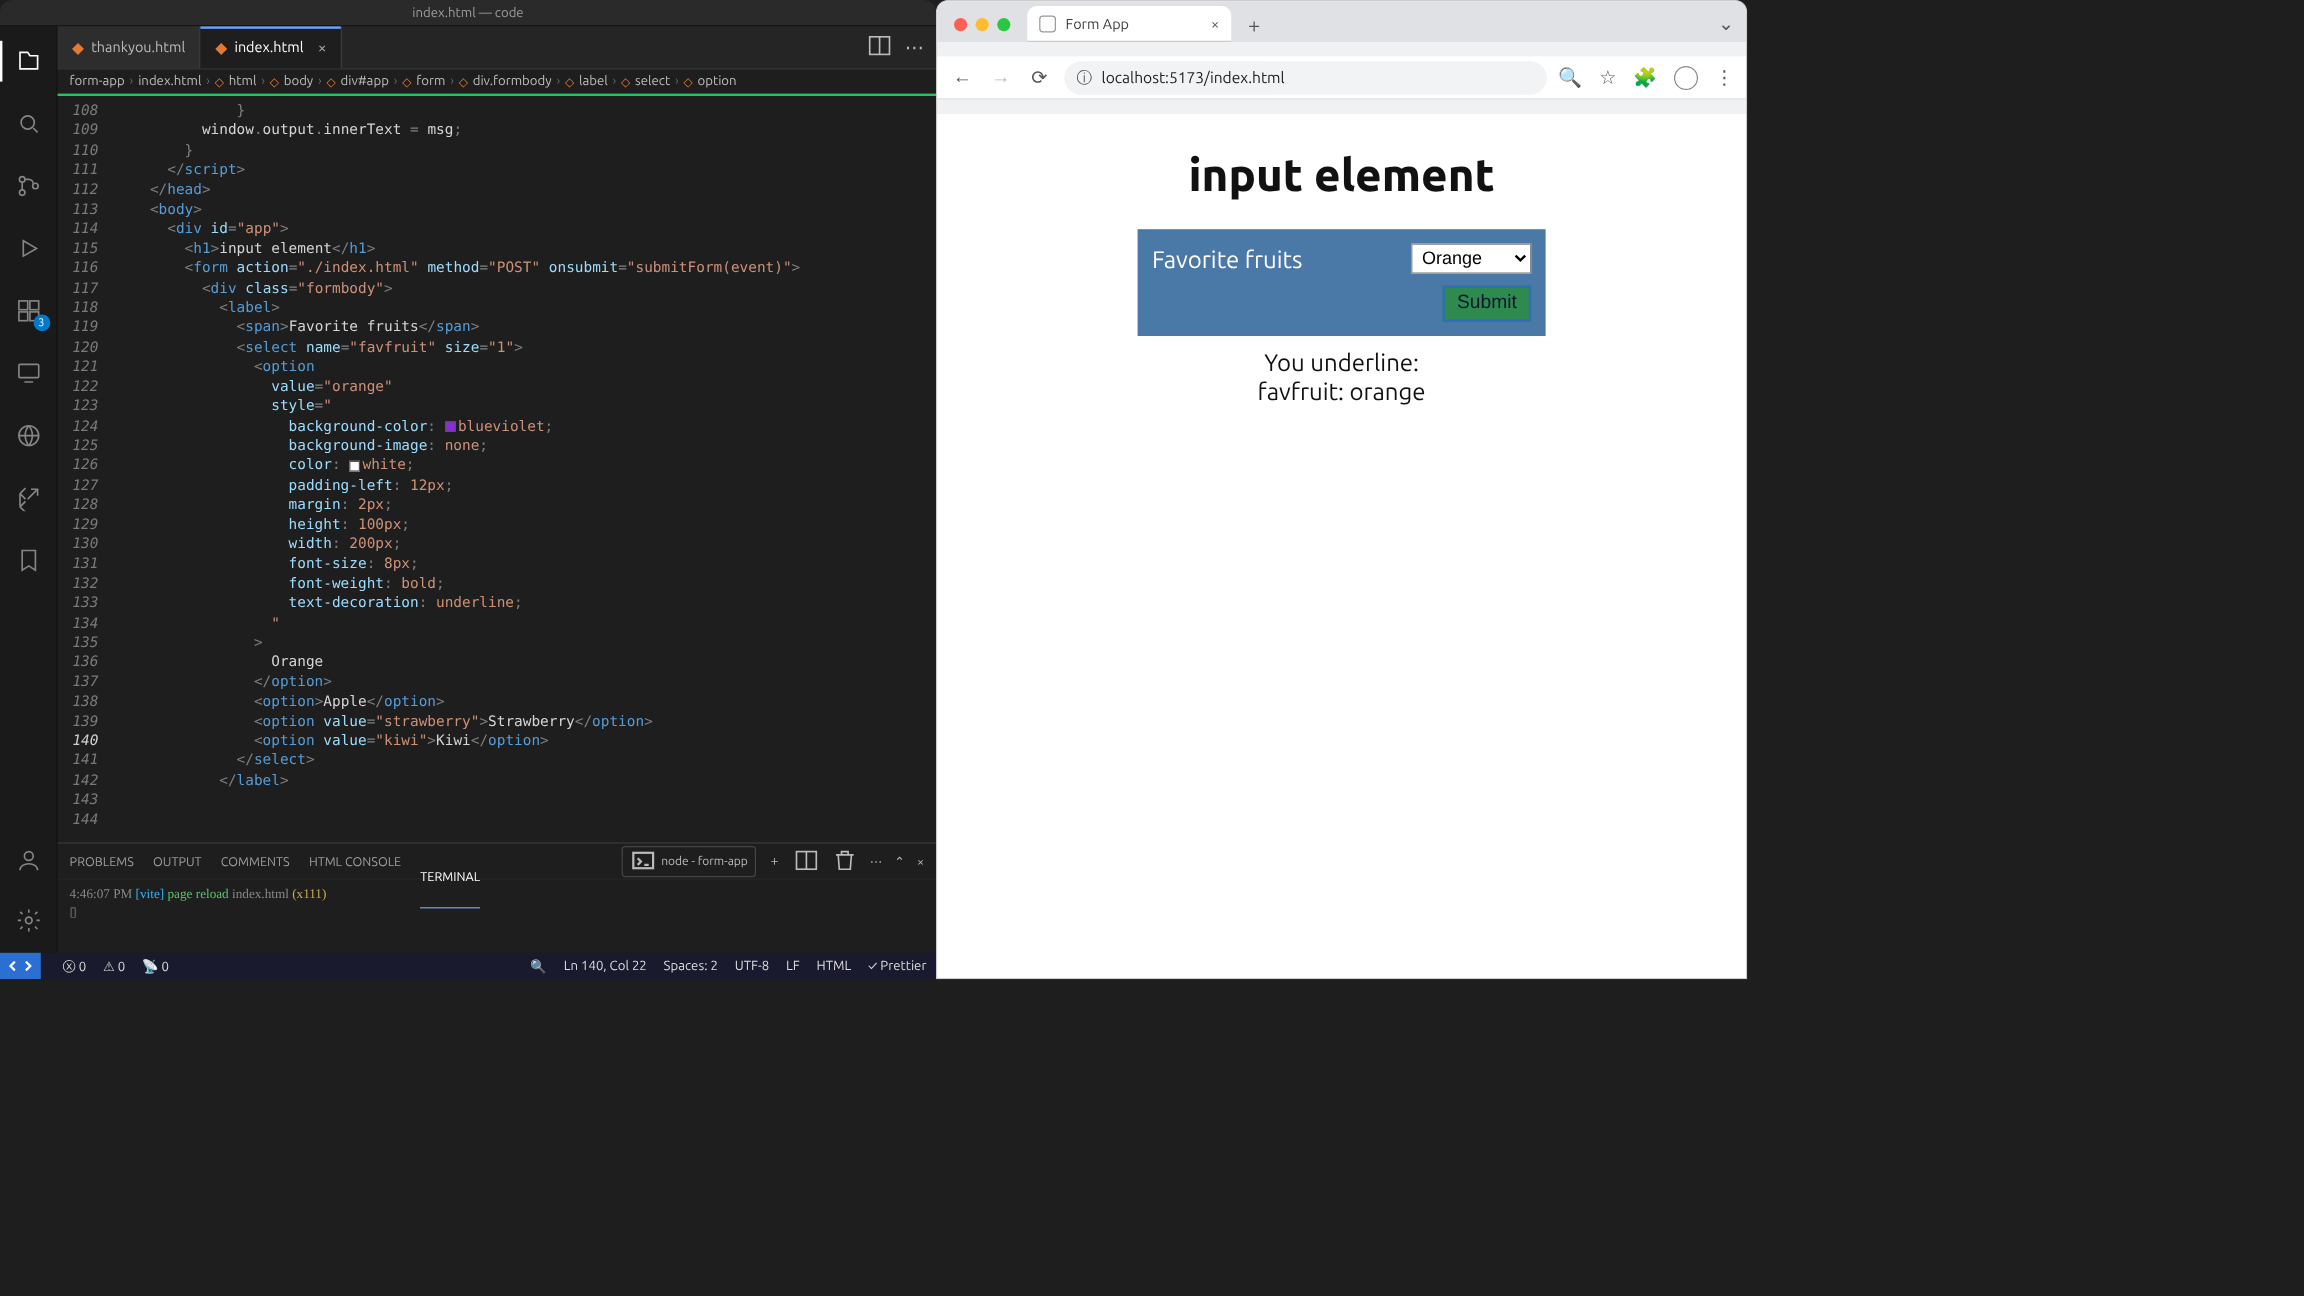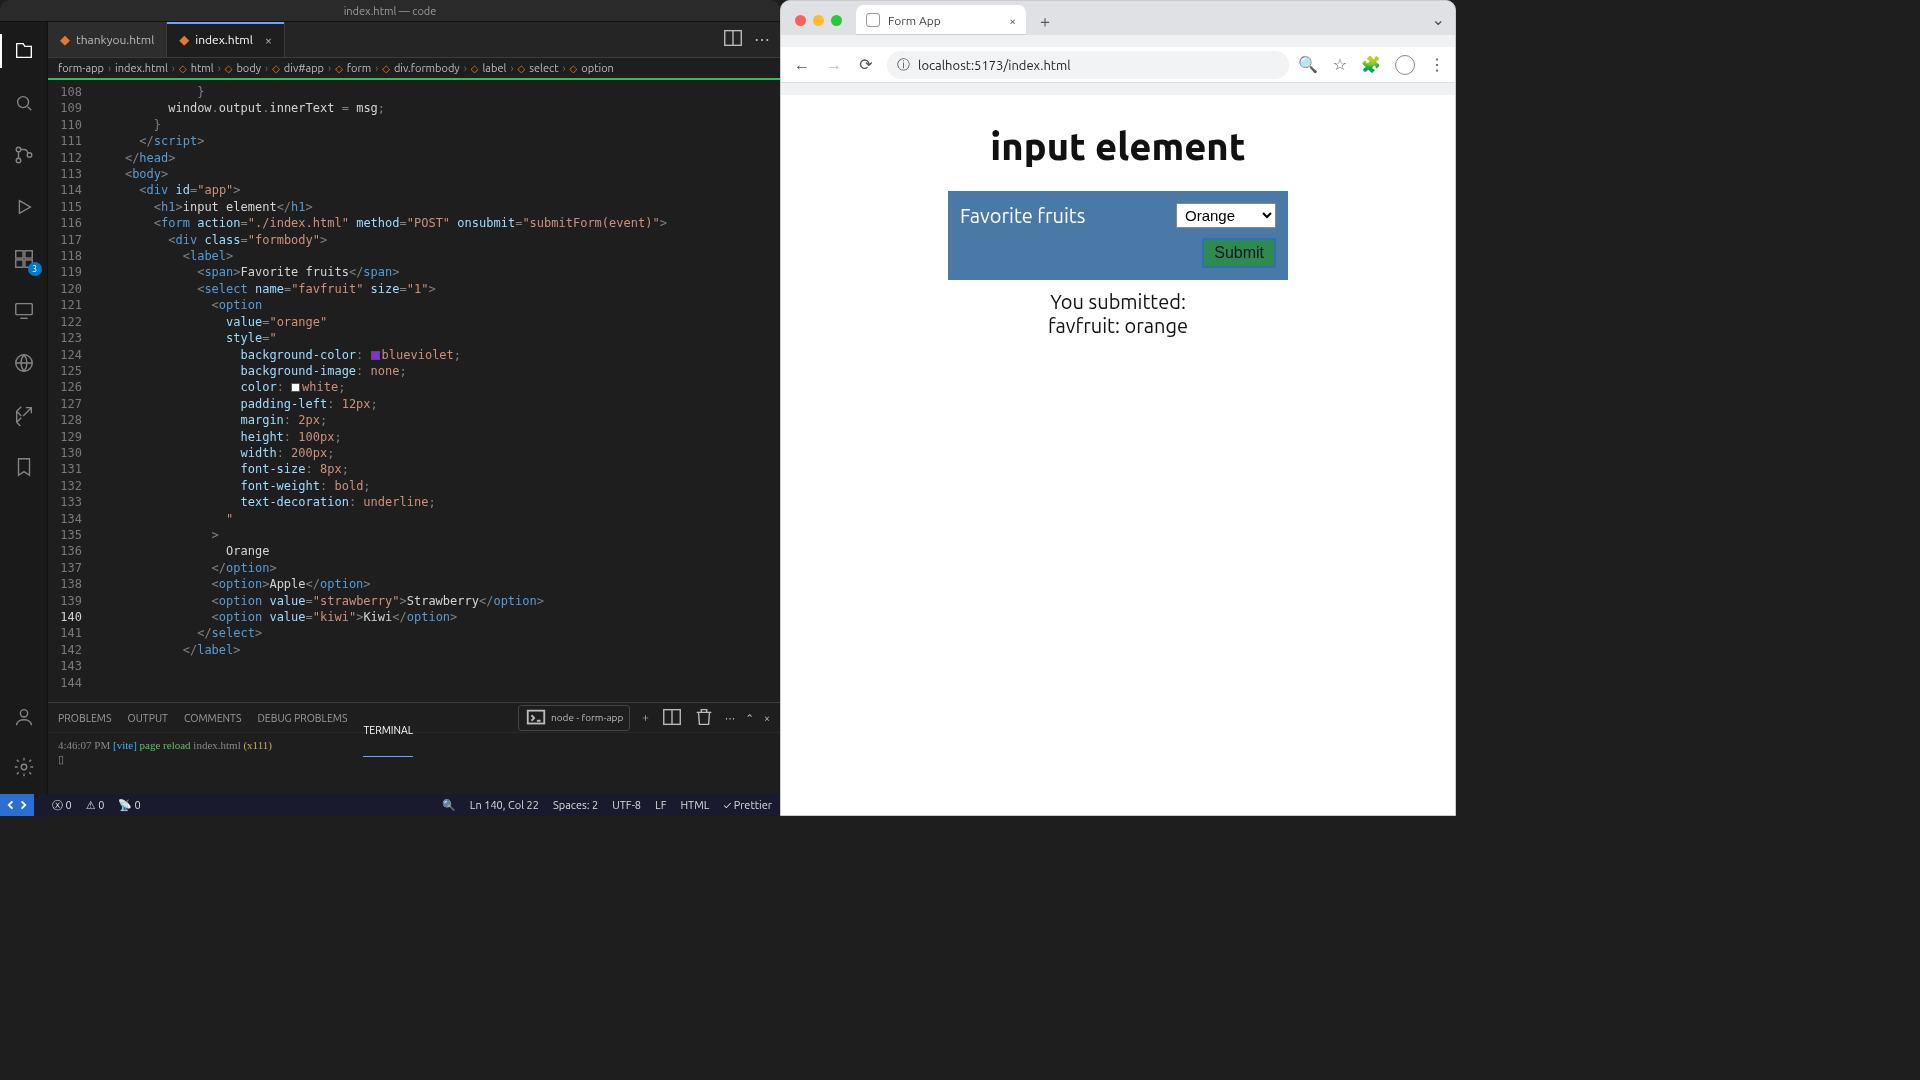--- a/index.html
+++ b/index.html
@@ -105,20 +105,21 @@
     flex:1; overflow:hidden;
     font-family: Menlo, Consolas, monospace;
     font-size:12px; line-height:16.4px;
     display:flex;
   }
   .gutter {
     width:48px; text-align:right; color:var(--vscode-linenum);
     padding-right:14px; padding-top:4px;
     user-select:none;
     background:var(--vscode-bg);
+    font-style:italic;
   }
   .gutter .hl { color:#d0d0d0; }
   .code { flex:1; padding-top:4px; white-space:pre; color:#d4d4d4; }
   .t-tag{color:var(--tag);} .t-attr{color:var(--attr);} .t-str{color:var(--str);}
   .t-br{color:#808080;} .t-txt{color:#d4d4d4;} .t-cssp{color:var(--css-prop);}
   .t-cssv{color:var(--css-val);} .t-swatch{display:inline-block;width:9px;height:9px;border:1px solid #555;vertical-align:middle;margin-right:2px;}
 
   .panel {
     height:92px;
     border-top:1px solid var(--vscode-border);
@@ -409,21 +410,21 @@
             </div>
           <div class="code" id="code"><div><span class="t-txt">              </span><span class="t-br">}</span></div><div><span class="t-txt"></span></div><div><span class="t-txt">          </span><span class="t-txt">window</span><span class="t-br">.</span><span class="t-txt">output</span><span class="t-br">.</span><span class="t-txt">innerText</span><span class="t-txt"> </span><span class="t-br">=</span><span class="t-txt"> msg</span><span class="t-br">;</span></div><div><span class="t-txt">        </span><span class="t-br">}</span></div><div><span class="t-txt">      </span><span class="t-br">&lt;/</span><span class="t-tag">script</span><span class="t-br">&gt;</span></div><div><span class="t-txt">    </span><span class="t-br">&lt;/</span><span class="t-tag">head</span><span class="t-br">&gt;</span></div><div><span class="t-txt">    </span><span class="t-br">&lt;</span><span class="t-tag">body</span><span class="t-br">&gt;</span></div><div><span class="t-txt">      </span><span class="t-br">&lt;</span><span class="t-tag">div</span><span class="t-txt"> </span><span class="t-attr">id</span><span class="t-br">=</span><span class="t-str">"app"</span><span class="t-br">&gt;</span></div><div><span class="t-txt">        </span><span class="t-br">&lt;</span><span class="t-tag">h1</span><span class="t-br">&gt;</span><span class="t-txt">input element</span><span class="t-br">&lt;/</span><span class="t-tag">h1</span><span class="t-br">&gt;</span></div><div><span class="t-txt">        </span><span class="t-br">&lt;</span><span class="t-tag">form</span><span class="t-txt"> </span><span class="t-attr">action</span><span class="t-br">=</span><span class="t-str">"./index.html"</span><span class="t-txt"> </span><span class="t-attr">method</span><span class="t-br">=</span><span class="t-str">"POST"</span><span class="t-txt"> </span><span class="t-attr">onsubmit</span><span class="t-br">=</span><span class="t-str">"submitForm(event)"</span><span class="t-br">&gt;</span></div><div><span class="t-txt">          </span><span class="t-br">&lt;</span><span class="t-tag">div</span><span class="t-txt"> </span><span class="t-attr">class</span><span class="t-br">=</span><span class="t-str">"formbody"</span><span class="t-br">&gt;</span></div><div><span class="t-txt">            </span><span class="t-br">&lt;</span><span class="t-tag">label</span><span class="t-br">&gt;</span></div><div><span class="t-txt">              </span><span class="t-br">&lt;</span><span class="t-tag">span</span><span class="t-br">&gt;</span><span class="t-txt">Favorite fruits</span><span class="t-br">&lt;/</span><span class="t-tag">span</span><span class="t-br">&gt;</span></div><div><span class="t-txt"></span></div><div><span class="t-txt">              </span><span class="t-br">&lt;</span><span class="t-tag">select</span><span class="t-txt"> </span><span class="t-attr">name</span><span class="t-br">=</span><span class="t-str">"favfruit"</span><span class="t-txt"> </span><span class="t-attr">size</span><span class="t-br">=</span><span class="t-str">"1"</span><span class="t-br">&gt;</span></div><div><span class="t-txt">                </span><span class="t-br">&lt;</span><span class="t-tag">option</span></div><div><span class="t-txt">                  </span><span class="t-attr">value</span><span class="t-br">=</span><span class="t-str">"orange"</span></div><div><span class="t-txt">                  </span><span class="t-attr">style</span><span class="t-br">=</span><span class="t-str">"</span></div><div><span class="t-txt">                    </span><span class="t-cssp">background-color</span><span class="t-br">:</span><span class="t-txt"> </span><span class="t-swatch" style="background:#8a2be2"></span><span class="t-cssv">blueviolet</span><span class="t-br">;</span></div><div><span class="t-txt">                    </span><span class="t-cssp">background-image</span><span class="t-br">:</span><span class="t-txt"> </span><span class="t-cssv">none</span><span class="t-br">;</span></div><div><span class="t-txt">                    </span><span class="t-cssp">color</span><span class="t-br">:</span><span class="t-txt"> </span><span class="t-swatch" style="background:#ffffff"></span><span class="t-cssv">white</span><span class="t-br">;</span></div><div><span class="t-txt">                    </span><span class="t-cssp">padding-left</span><span class="t-br">:</span><span class="t-txt"> </span><span class="t-cssv">12px</span><span class="t-br">;</span></div><div><span class="t-txt">                    </span><span class="t-cssp">margin</span><span class="t-br">:</span><span class="t-txt"> </span><span class="t-cssv">2px</span><span class="t-br">;</span></div><div><span class="t-txt">                    </span><span class="t-cssp">height</span><span class="t-br">:</span><span class="t-txt"> </span><span class="t-cssv">100px</span><span class="t-br">;</span></div><div><span class="t-txt">                    </span><span class="t-cssp">width</span><span class="t-br">:</span><span class="t-txt"> </span><span class="t-cssv">200px</span><span class="t-br">;</span></div><div><span class="t-txt">                    </span><span class="t-cssp">font-size</span><span class="t-br">:</span><span class="t-txt"> </span><span class="t-cssv">8px</span><span class="t-br">;</span></div><div><span class="t-txt">                    </span><span class="t-cssp">font-weight</span><span class="t-br">:</span><span class="t-txt"> </span><span class="t-cssv">bold</span><span class="t-br">;</span></div><div><span class="t-txt">                    </span><span class="t-cssp">text-decoration</span><span class="t-br">:</span><span class="t-txt"> </span><span class="t-cssv">underline</span><span class="t-br">;</span></div><div><span class="t-txt">                  </span><span class="t-str">"</span></div><div><span class="t-txt">                </span><span class="t-br">&gt;</span></div><div><span class="t-txt">                  </span><span class="t-txt">Orange</span></div><div><span class="t-txt">                </span><span class="t-br">&lt;/</span><span class="t-tag">option</span><span class="t-br">&gt;</span></div><div><span class="t-txt">                </span><span class="t-br">&lt;</span><span class="t-tag">option</span><span class="t-br">&gt;</span><span class="t-txt">Apple</span><span class="t-br">&lt;/</span><span class="t-tag">option</span><span class="t-br">&gt;</span></div><div><span class="t-txt">                </span><span class="t-br">&lt;</span><span class="t-tag">option</span><span class="t-txt"> </span><span class="t-attr">value</span><span class="t-br">=</span><span class="t-str">"strawberry"</span><span class="t-br">&gt;</span><span class="t-txt">Strawberry</span><span class="t-br">&lt;/</span><span class="t-tag">option</span><span class="t-br">&gt;</span></div><div><span class="t-txt">                </span><span class="t-br">&lt;</span><span class="t-tag">option</span><span class="t-txt"> </span><span class="t-attr">value</span><span class="t-br">=</span><span class="t-str">"kiwi"</span><span class="t-br">&gt;</span><span class="t-txt">Kiwi</span><span class="t-br">&lt;/</span><span class="t-tag">option</span><span class="t-br">&gt;</span></div><div><span class="t-txt">              </span><span class="t-br">&lt;/</span><span class="t-tag">select</span><span class="t-br">&gt;</span></div><div><span class="t-txt">            </span><span class="t-br">&lt;/</span><span class="t-tag">label</span><span class="t-br">&gt;</span></div><div><span class="t-txt"></span></div></div>
         </div>
 
         <div class="panel">
           <div class="panel-tabs" id="panel-tabs">
 
             <span class="panel-tab">PROBLEMS</span>
               <span class="panel-tab">OUTPUT</span>
               <span class="panel-tab">COMMENTS</span>
-              <span class="panel-tab">DEBUG PROBLEMS</span>
+              <span class="panel-tab">HTML CONSOLE</span>
               <span class="panel-tab active">TERMINAL</span>
               <div class="panel-actions">
               <span style="display:flex;align-items:center;gap:4px;border:1px solid #444;padding:1px 6px;border-radius:3px;font-size:10px;">
                 <svg width="12" height="12" viewBox="0 0 24 24" fill="none" stroke="currentColor" stroke-width="2">
                     <rect x="3" y="4" width="18" height="14"></rect>
                     <path d="m7 9 3 3-3 3M13 15h4"></path>
                   </svg>
                 <span>node - form-app</span>
               </span>
               <span>＋</span>
@@ -518,18 +519,18 @@
           <span class="lbl">Favorite fruits</span>
           <select>
             <option>Orange</option>
           </select>
         </div>
         <div class="submit-row">
           <button>Submit</button>
         </div>
       </div>
       <div class="output">
-        <div>You submitted:</div>
+        <div>You underline:</div>
         <div>favfruit: orange</div>
       </div>
     </div>
   </div>
 </div>
 
 </body></html>

